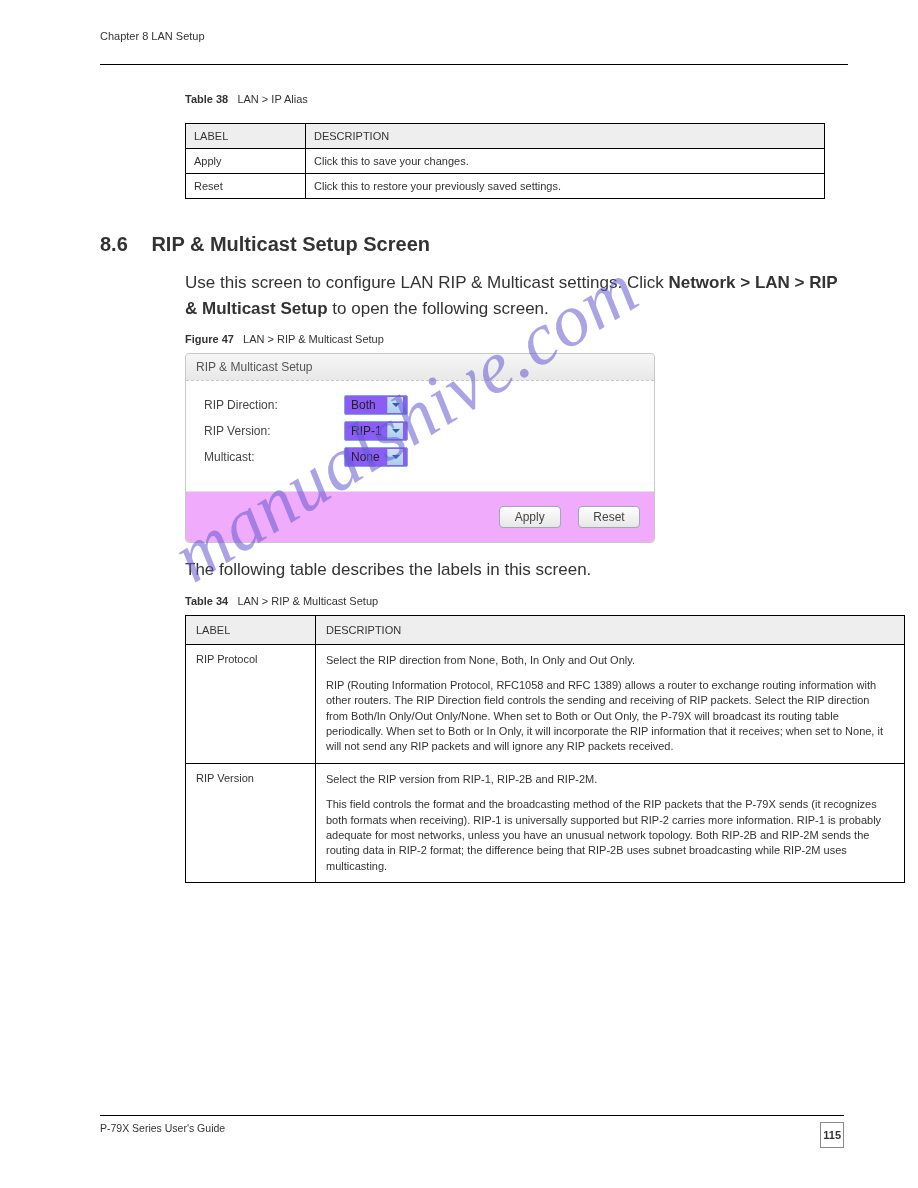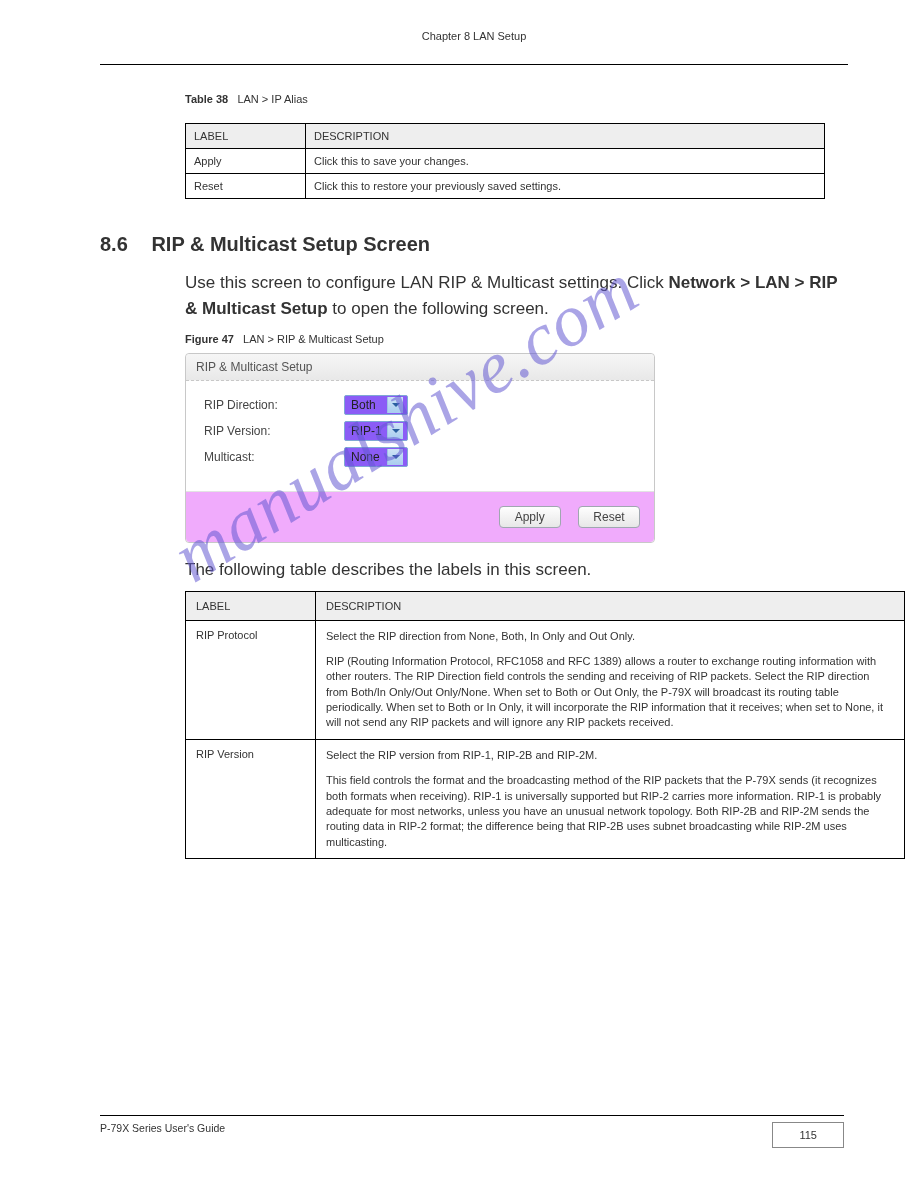--- a/index.html
+++ b/index.html
@@ -13,21 +13,21 @@
     color: #333;
   }
   .page {
     padding: 40px 70px 40px 100px;
   }
   .header-line {
     border-top: 1.5px solid #000;
     margin: 22px 0 10px 0;
   }
   .chapter-label {
-    text-align: center;
+    text-align: left;
     font-size: 11px;
     margin-bottom: 16px;
     margin-top: -10px;
   }
   .tbl {
     border-collapse: collapse;
     width: 640px;
     margin-left: 85px;
     margin-top: 18px;
     table-layout: fixed;
@@ -198,22 +198,22 @@
     border-top: 1px solid #000;
     margin-bottom: 6px;
   }
   .footer-row {
     display: flex;
     justify-content: space-between;
     font-size: 10.5px;
   }
   .page-num-box {
     border: 1px solid #888;
-    padding: 6px 26px;
-    font-weight: normal;
+    padding: 6px 2px;
+    font-weight: bold;
     font-size: 11px;
   }
 </style>
 </head>
 <body>
 
 <div class="watermark">manualshive.com</div>
 
 <div class="page">
 
@@ -296,20 +296,24 @@
       </div>
     </div>
     <div class="ui-btnbar">
       <span class="ui-btn">Apply</span>
       <span class="ui-btn">Reset</span>
     </div>
   </div>
 
   <div class="body-text">The following table describes the labels in this screen.</div>
 
+  <div class="tbl-caption" style="margin-top:12px">
+    <b>Table 34</b>&nbsp;&nbsp;
+    <span>LAN &gt; RIP &amp; Multicast Setup</span>
+  </div>
 
   <table class="tbl2">
     <colgroup>
         <col class="col-label2">
         <col>
       </colgroup>
     <thead>
       <tr>
         <th>LABEL</th>
         <th>DESCRIPTION</th>

